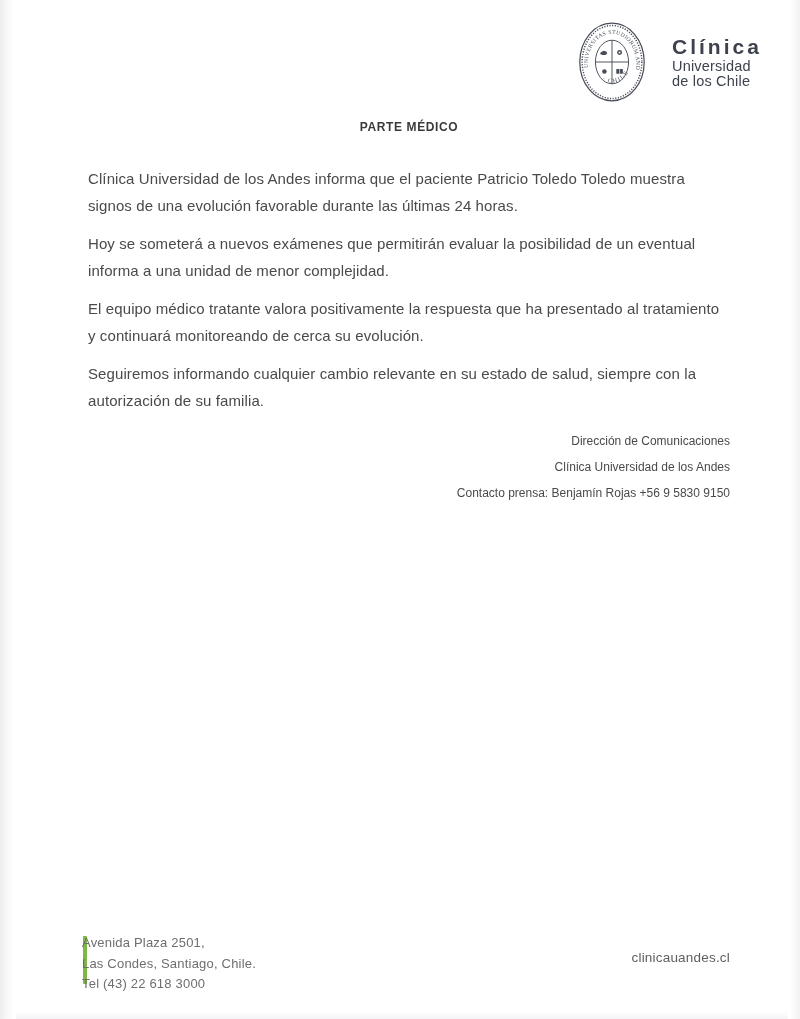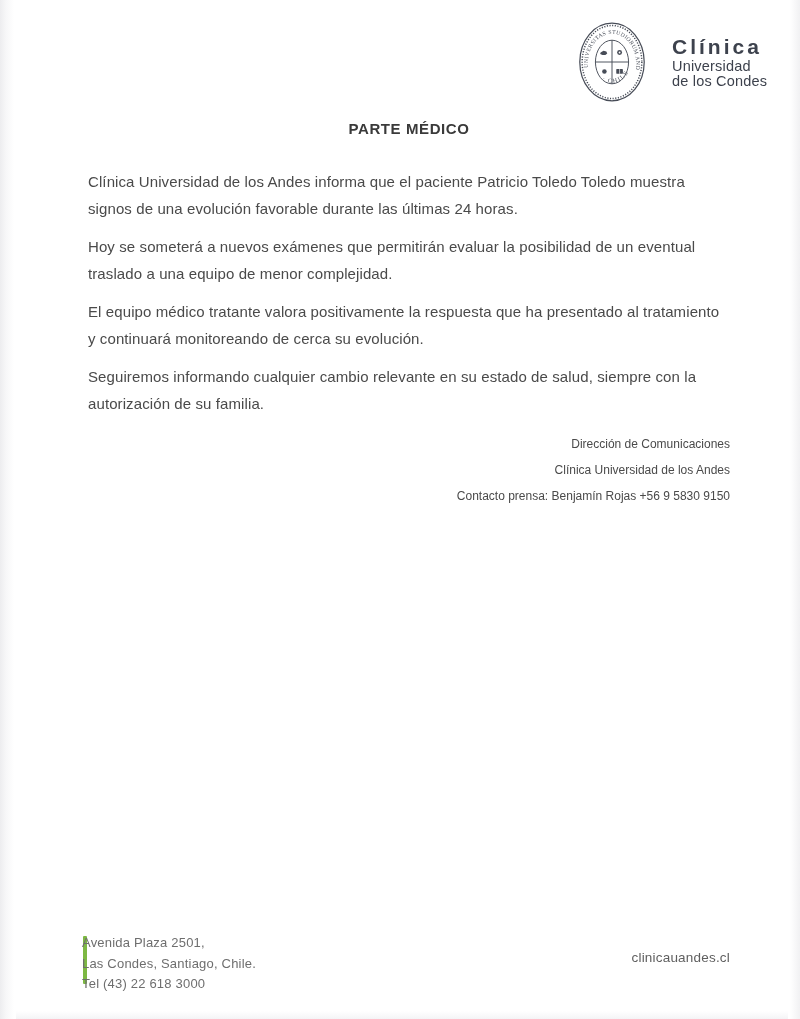--- a/index.html
+++ b/index.html
@@ -33,21 +33,21 @@
   .brand-sub {
     font-size: 14.5px; font-weight: normal; letter-spacing: 0.2px;
     line-height: 15.5px; white-space: nowrap;
   }
   
   .content {
     position: absolute; left: 88px; top: 120px; width: 642px;
   }
   .doc-title {
     text-align: center;
-    font-size: 15px; font-weight: bold; letter-spacing: 0.6px;
+    font-size: 12px; font-weight: bold; letter-spacing: 0.6px;
     color: #3a3a3a;
     margin: 0 0 31px 0;
   }
   .doc-par {
     font-size: 15px; line-height: 27px; color: #4a4a4a;
     margin: 0 0 11px 0; letter-spacing: 0.1px;
   }
   .signature {
     margin-top: 14px;
     text-align: right;
@@ -98,29 +98,29 @@
         <circle cx="46" cy="34" r="2.6"></circle>
         <circle cx="46" cy="34" r="1" fill="#ffffff"></circle>
         <circle cx="30" cy="54" r="2.4"></circle>
         <rect x="42.5" y="51.5" width="7" height="5" rx="0.5"></rect>
         <line x1="46" y1="51.5" x2="46" y2="56.5" stroke="#ffffff" stroke-width="0.7"></line>
       </g>
     </svg>
     <div class="brand" style="color: rgb(61, 66, 77);">
       <div class="brand-main">Clínica</div>
       <div class="brand-sub">Universidad</div>
-      <div class="brand-sub">de los Condes</div>
+      <div class="brand-sub">de los Chile</div>
     </div>
   </div>
 
   <div class="content">
     <h1 class="doc-title">PARTE MÉDICO</h1>
 
     <p class="doc-par">Clínica Universidad de los Andes informa que el paciente Patricio Toledo Toledo muestra signos de una evolución favorable durante las últimas 24 horas.</p>
-    <p class="doc-par">Hoy se someterá a nuevos exámenes que permitirán evaluar la posibilidad de un eventual traslado a una equipo de menor complejidad.</p>
+    <p class="doc-par">Hoy se someterá a nuevos exámenes que permitirán evaluar la posibilidad de un eventual informa a una unidad de menor complejidad.</p>
     <p class="doc-par">El equipo médico tratante valora positivamente la respuesta que ha presentado al tratamiento y continuará monitoreando de cerca su evolución.</p>
     <p class="doc-par">Seguiremos informando cualquier cambio relevante en su estado de salud, siempre con la autorización de su familia.</p>
 
     <div class="signature">
       <div>Dirección de Comunicaciones</div>
       <div>Clínica Universidad de los Andes</div>
       <div>Contacto prensa: Benjamín Rojas +56 9 5830 9150</div>
     </div>
   </div>
 

